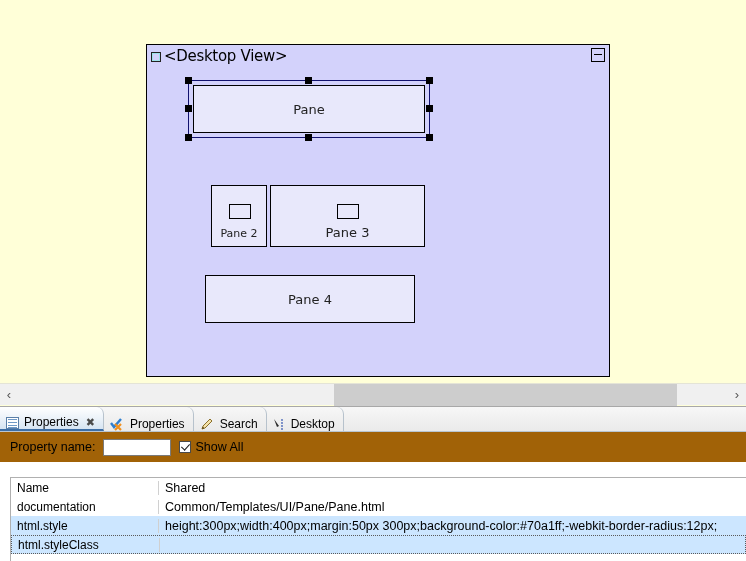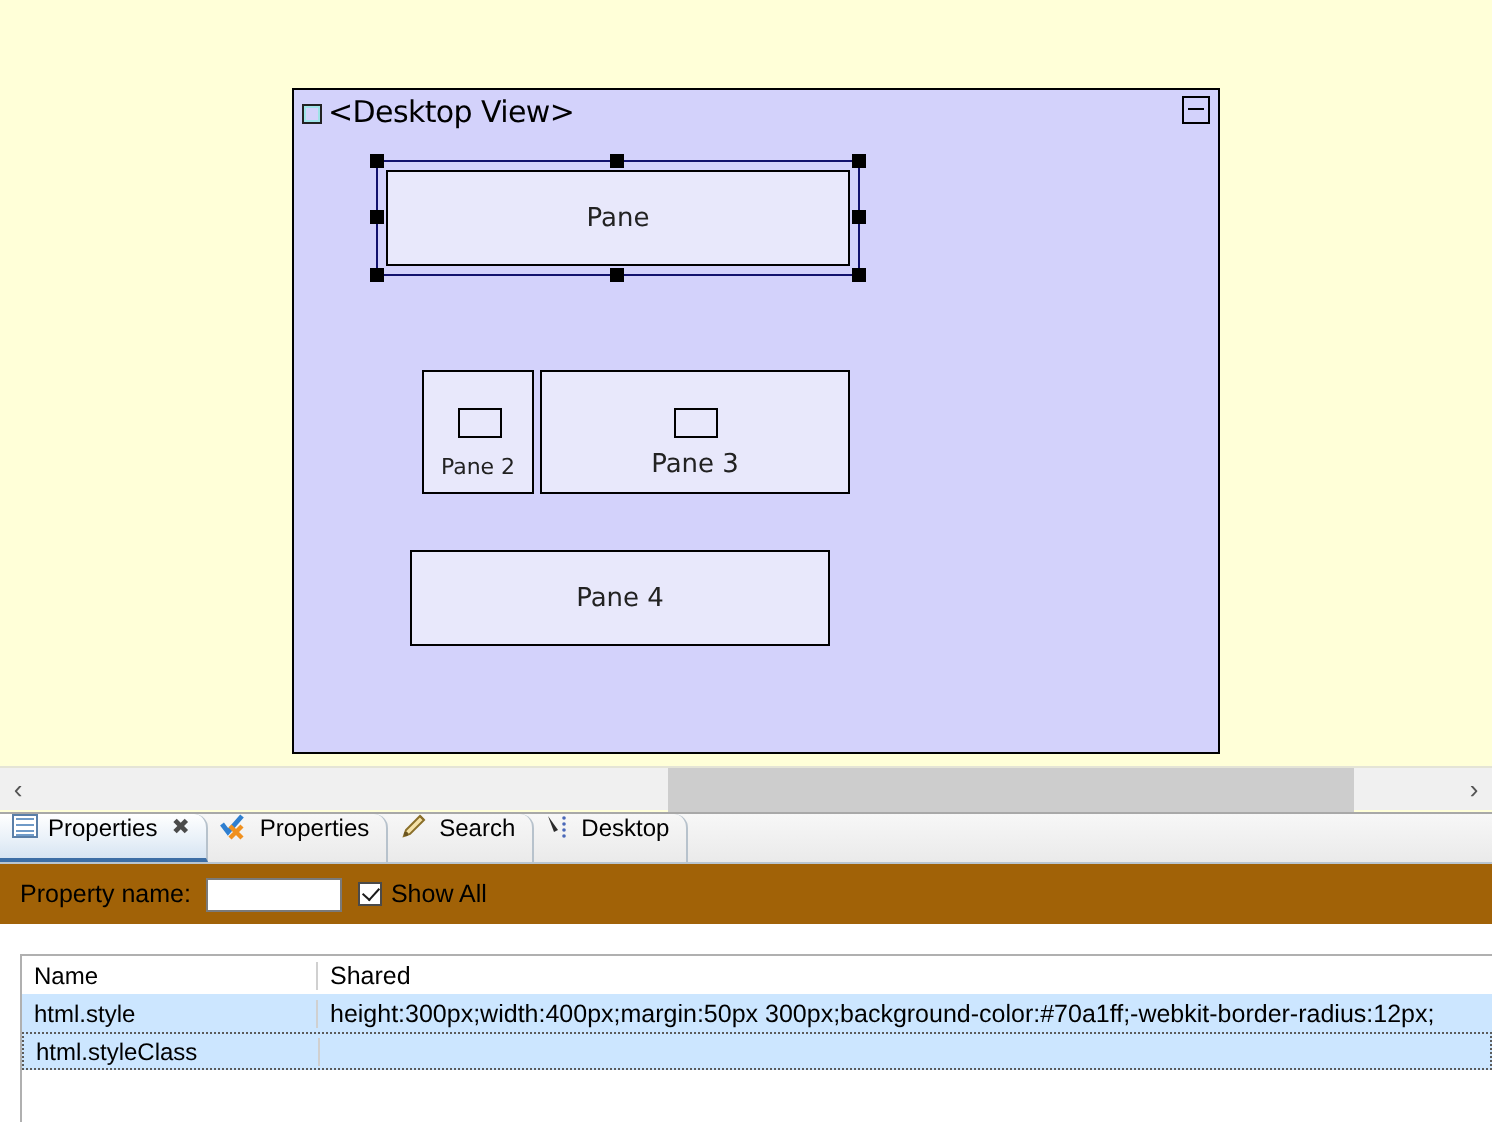--- a/index.html
+++ b/index.html
@@ -250,21 +250,21 @@
   #tab-bar {
     position: relative;
     height: 24px;
     background: linear-gradient(to bottom, #f7f7f7 0%, #eaeaea 100%);
     border-bottom: 1px solid #b9c5d0;
     display: flex;
     align-items: stretch;
   }
   .tab {
     display: flex;
-    align-items: flex-start;
+    align-items: flex-end;
     gap: 5px;
     padding: 0 8px 0 6px;
     font-family: "Liberation Sans", sans-serif;
     font-size: 12px;
     color: #000;
     border-right: 1px solid #b7c2cc;
     border-top-right-radius: 7px;
     position: relative;
     white-space: nowrap;
   }
@@ -519,20 +519,24 @@
     </span>
   </div>
 
   <div id="properties-table">
 
     <div class="prop-row">
       <span class="prop-cell-name">Name</span>
       <span class="prop-cell-value">Shared</span>
     </div>
 
+    <div class="prop-row">
+      <span class="prop-cell-name">documentation</span>
+      <span class="prop-cell-value">Common/Templates/UI/Pane/Pane.html</span>
+    </div>
 
     <div class="prop-row selected">
       <span class="prop-cell-name">html.style</span>
       <span class="prop-cell-value">height:300px;width:400px;margin:50px 300px;background-color:#70a1ff;-webkit-border-radius:12px;</span>
     </div>
 
     <div class="prop-row focused">
       <span class="prop-cell-name">html.styleClass</span>
       <span class="prop-cell-value"></span>
     </div>

